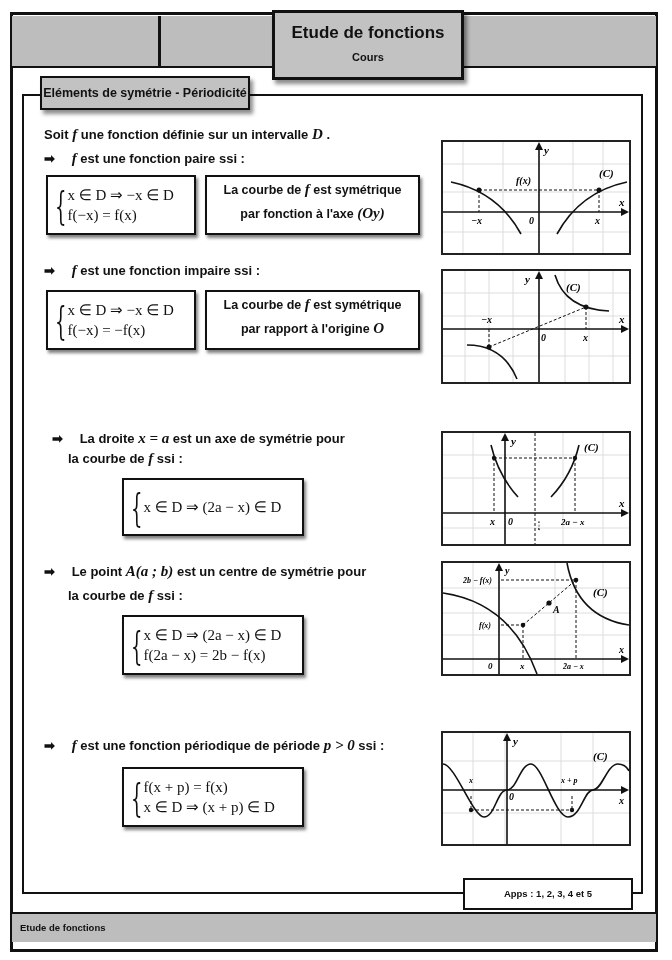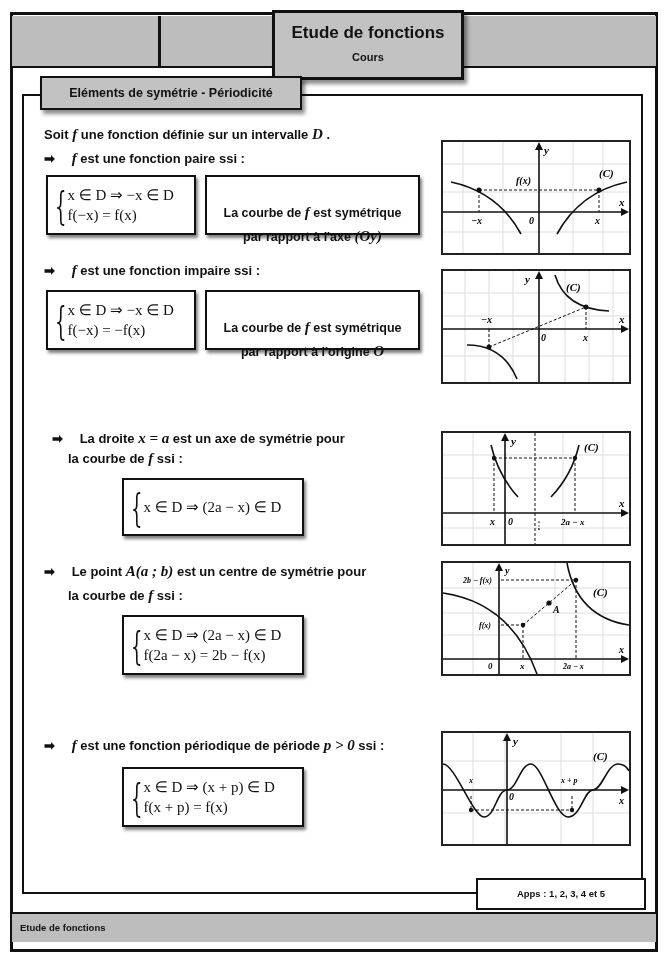--- a/index.html
+++ b/index.html
@@ -7,34 +7,34 @@
          font-family:"Liberation Sans", sans-serif; color:#111; }
   .abs { position:absolute; }
   .outer-frame { left:10px; top:12px; width:648px; height:940px; border:3px solid #111; box-sizing:border-box; }
   .hdr-strip { left:12px; top:16px; width:644px; height:50px; background:#bdbdbd; border-bottom:2px solid #111; }
   .hdr-divider { left:158px; top:16px; width:3px; height:50px; background:#111; }
   .hdr-title-box { left:272px; top:10px; width:192px; height:70px; background:#c2c2c2; border:3px solid #111;
                    box-sizing:border-box; box-shadow:3px 4px 4px rgba(0,0,0,.45); text-align:center; }
   .hdr-title { font-weight:bold; font-size:17px; margin-top:10px; display:block; }
   .hdr-sub { font-weight:bold; font-size:11px; display:block; margin-top:8px; }
   .section-frame { left:22px; top:94px; width:621px; height:800px; border:2px solid #111; box-sizing:border-box; }
-  .section-title { left:40px; top:76px; width:262px; height:34px; background:#c2c2c2; border:2px solid #111; box-sizing:border-box;
+  .section-title { left:40px; top:76px; width:210px; height:34px; background:#c2c2c2; border:2px solid #111; box-sizing:border-box;
                    box-shadow:3px 4px 4px rgba(0,0,0,.45); font-weight:bold; font-size:12.5px; text-align:center; line-height:30px; }
   .txt { font-size:13px; font-weight:bold; font-family:"Liberation Sans", sans-serif; white-space:nowrap; }
   .m { font-family:"Liberation Serif", serif; font-style:italic; font-weight:bold; font-size:15px; }
   .bullet { font-size:13px; display:inline-block; width:24px; }
   .fbox { border:2px solid #111; background:#fff; box-shadow:2px 3px 3px rgba(0,0,0,.5); box-sizing:border-box; }
   .sys { display:flex; align-items:center; height:100%; padding-left:6px; }
   .brace { font-family:"DejaVu Serif", serif; font-size:40px; line-height:40px; transform:scaleX(.45); margin-right:-6px; margin-left:-6px; color:#111; }
   .lines { font-family:"Liberation Serif", serif; font-size:15px; font-weight:normal; line-height:20px; white-space:nowrap; }
-  .desc { text-align:center; font-size:12.5px; font-weight:bold; line-height:23px; padding-top:24px; }
+  .desc { text-align:center; font-size:12.5px; font-weight:bold; line-height:23px; padding-top:1px; }
   .graph { border:2px solid #222; box-sizing:border-box; background:#fff; }
   .footer-strip { left:12px; top:912px; width:644px; height:30px; background:#bdbdbd; border-top:2px solid #111; box-sizing:border-box; }
   .footer-label { left:20px; top:922px; font-size:9.5px; font-weight:bold; }
-  .apps-box { left:476px; top:878px; width:170px; height:32px; border:2px solid #111; background:#fff; box-sizing:border-box;
+  .apps-box { left:463px; top:878px; width:170px; height:32px; border:2px solid #111; background:#fff; box-sizing:border-box;
               font-size:9.5px; font-weight:bold; text-align:center; line-height:28px; }
   svg text { font-family:"Liberation Serif", serif; font-style:italic; font-weight:bold; }
 </style>
 </head>
 <body>
 
 <div class="abs outer-frame"></div>
 <div class="abs hdr-strip"></div>
 <div class="abs hdr-divider"></div>
 <div class="abs hdr-title-box">
@@ -67,21 +67,21 @@
     </div>
   </div>
 </div>
 <div class="abs fbox desc" style="left:205px;top:175px;width:215px;height:60px;">
   <div>
     <span>La courbe de</span>
     <span class="m">f</span>
     <span>est symétrique</span>
   </div>
   <div>
-    <span>par rapport à l'axe</span>
+    <span>par fonction à l'axe</span>
     <span class="m">(Oy)</span>
   </div>
 </div>
 <div class="abs graph" style="left:441px;top:140px;width:190px;height:115px;">
   <svg width="186" height="111" viewBox="0 0 186 111">
     <g stroke="#ddd" stroke-width="1">
       <line x1="0" y1="22" x2="186" y2="22"></line>
         <line x1="0" y1="50" x2="186" y2="50"></line>
         <line x1="0" y1="90" x2="186" y2="90"></line>
       <line x1="20" y1="0" x2="20" y2="111"></line>
@@ -279,22 +279,22 @@
   <span class="bullet">➡</span>
   <span class="m">f</span>
   <span>est une fonction périodique de période</span>
   <span class="m">p &gt; 0</span>
   <span>ssi :</span>
 </div>
 <div class="abs fbox" style="left:122px;top:767px;width:182px;height:60px;">
   <div class="sys">
     <span class="brace">{</span>
     <div class="lines">
+      <div>f(x + p) = f(x)</div>
       <div>x ∈ D ⇒ (x + p) ∈ D</div>
-      <div>f(x + p) = f(x)</div>
     </div>
   </div>
 </div>
 <div class="abs graph" style="left:441px;top:731px;width:190px;height:115px;">
   <svg width="186" height="111" viewBox="0 0 186 111">
     <g stroke="#ddd" stroke-width="1">
       <line x1="0" y1="28" x2="186" y2="28"></line>
         <line x1="0" y1="80" x2="186" y2="80"></line>
       <line x1="30" y1="0" x2="30" y2="111"></line>
         <line x1="62" y1="0" x2="62" y2="111"></line>

